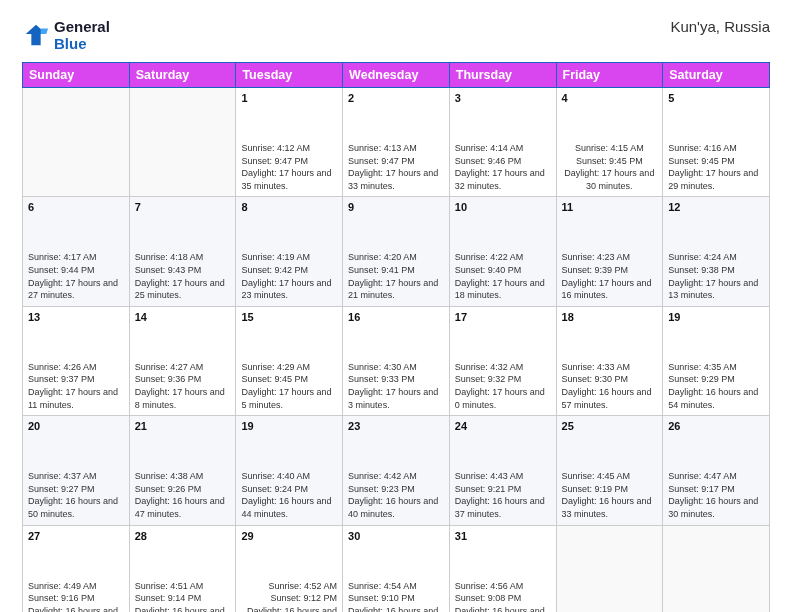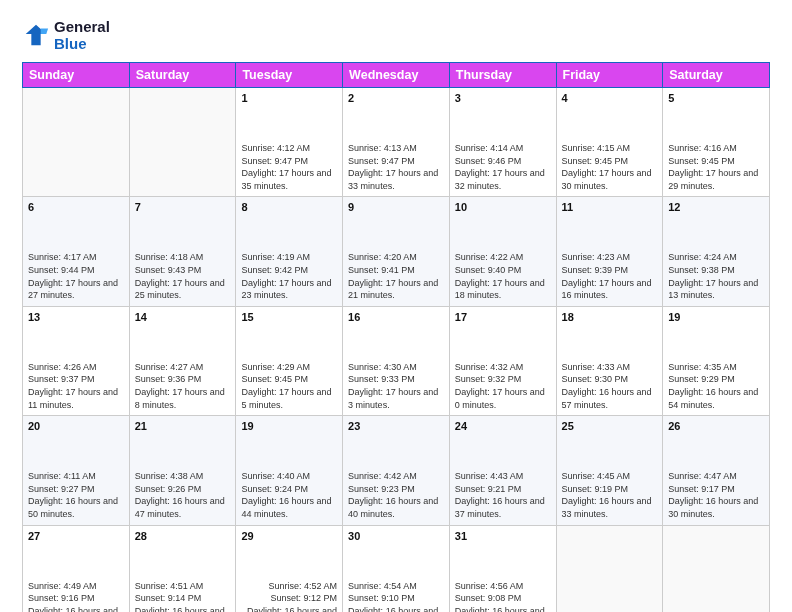--- a/index.html
+++ b/index.html
@@ -100,20 +100,21 @@
       <svg class="logo-icon" viewBox="0 0 30 30">
         <polygon points="15,4 26,14 20,14 20,26 10,26 10,14 4,14" fill="#1565c0"></polygon>
         <polygon points="20,8 28,8 26,14 20,14" fill="#42a5f5"></polygon>
       </svg>
       <div>
         <div style="font-size:15px;font-weight:bold;color:#1a1a2e;">General</div>
         <div style="font-size:15px;font-weight:bold;color:#1565c0;">Blue</div>
       </div>
     </div>
     <div class="title-block">
+      <div class="location">Kun'ya, Russia</div>
     </div>
   </div>
 
   <table class="calendar">
     <thead>
       <tr>
 
       <th>Sunday</th>
           <th>Saturday</th>
           <th>Tuesday</th>
@@ -140,21 +141,21 @@
 Daylight: 17 hours and 33 minutes.</div>
           </td>
           <td>
             <span class="day-num">3</span>
             <div class="day-info" style="white-space: pre-line;">Sunrise: 4:14 AM
 Sunset: 9:46 PM
 Daylight: 17 hours and 32 minutes.</div>
           </td>
           <td>
             <span class="day-num">4</span>
-            <div class="day-info" style="white-space: pre-line;">Sunrise: 4:15 AM
+            <div class="day-info" style="white-space: pre-line; text-align: center;">Sunrise: 4:15 AM
 Sunset: 9:45 PM
 Daylight: 17 hours and 30 minutes.</div>
           </td>
           <td>
             <span class="day-num">5</span>
             <div class="day-info" style="white-space: pre-line;">Sunrise: 4:16 AM
 Sunset: 9:45 PM
 Daylight: 17 hours and 29 minutes.</div>
           </td>
         </tr>
@@ -242,21 +243,21 @@
           <td>
             <span class="day-num">19</span>
             <div class="day-info" style="white-space: pre-line;">Sunrise: 4:35 AM
 Sunset: 9:29 PM
 Daylight: 16 hours and 54 minutes.</div>
           </td>
         </tr>
         <tr>
           <td>
             <span class="day-num">20</span>
-            <div class="day-info" style="white-space: pre-line;">Sunrise: 4:11 AM
+            <div class="day-info" style="white-space: pre-line;">Sunrise: 4:37 AM
 Sunset: 9:27 PM
 Daylight: 16 hours and 50 minutes.</div>
           </td>
           <td>
             <span class="day-num">21</span>
             <div class="day-info" style="white-space: pre-line;">Sunrise: 4:38 AM
 Sunset: 9:26 PM
 Daylight: 16 hours and 47 minutes.</div>
           </td>
           <td>

